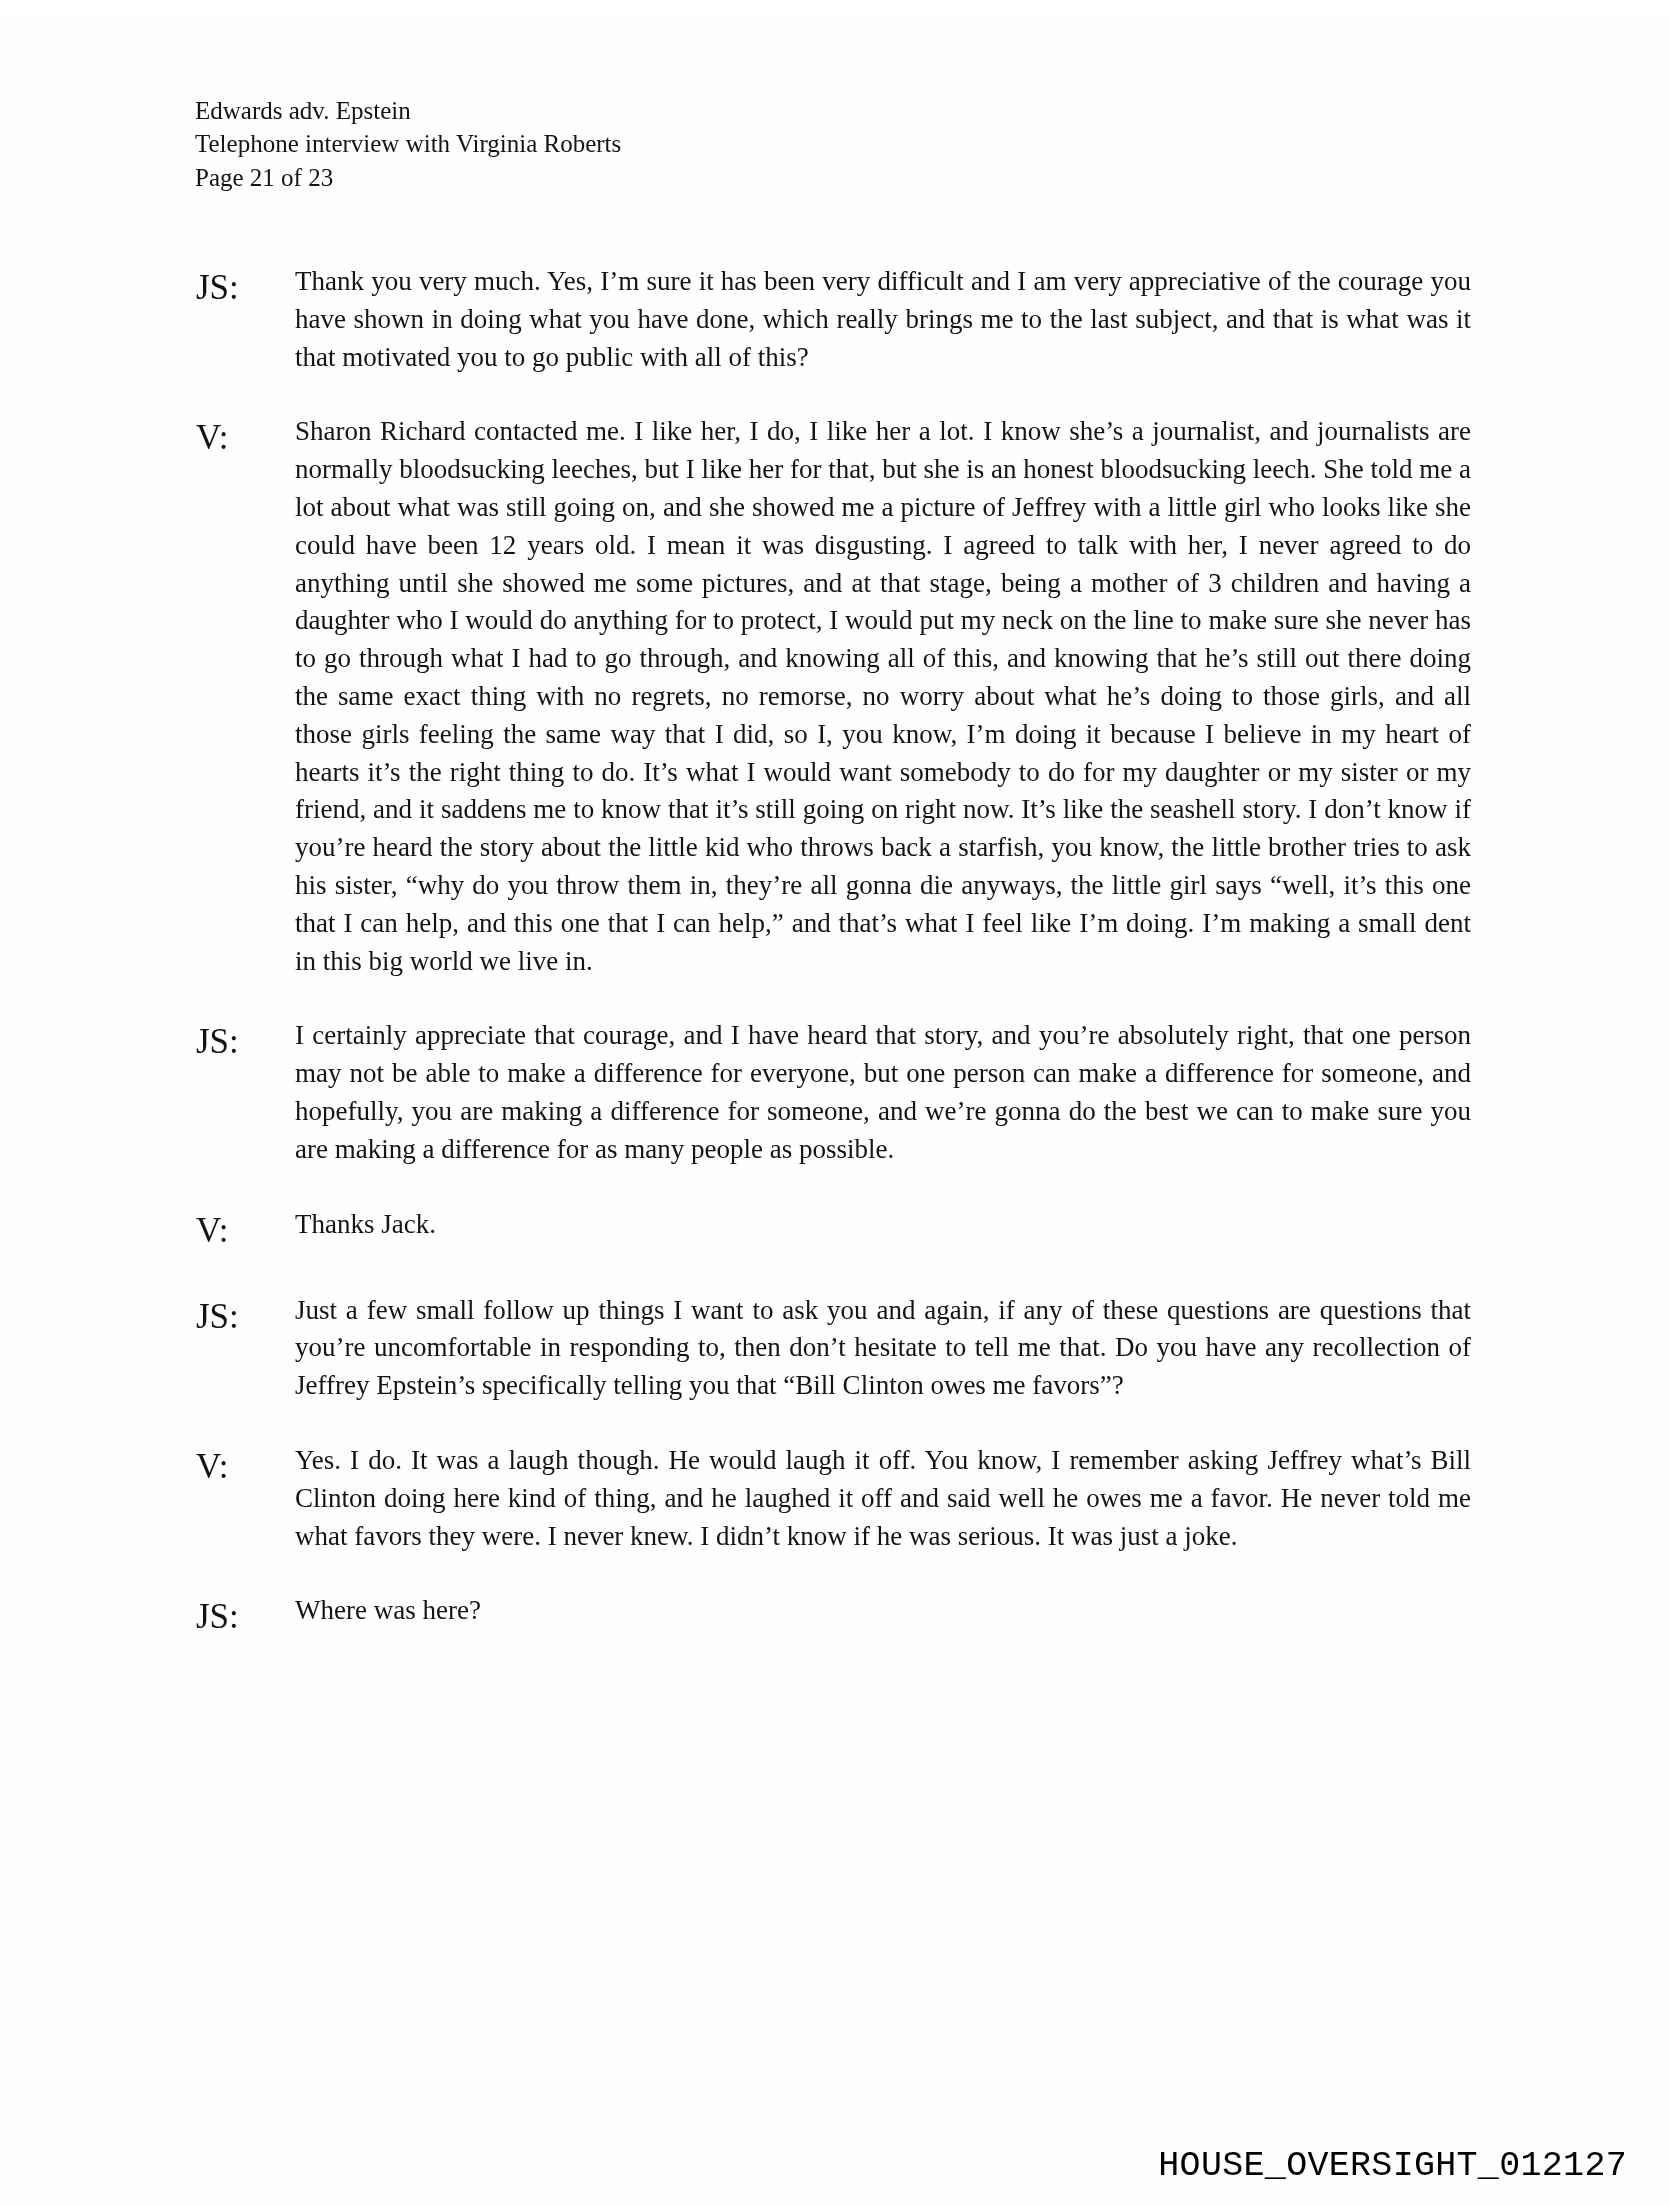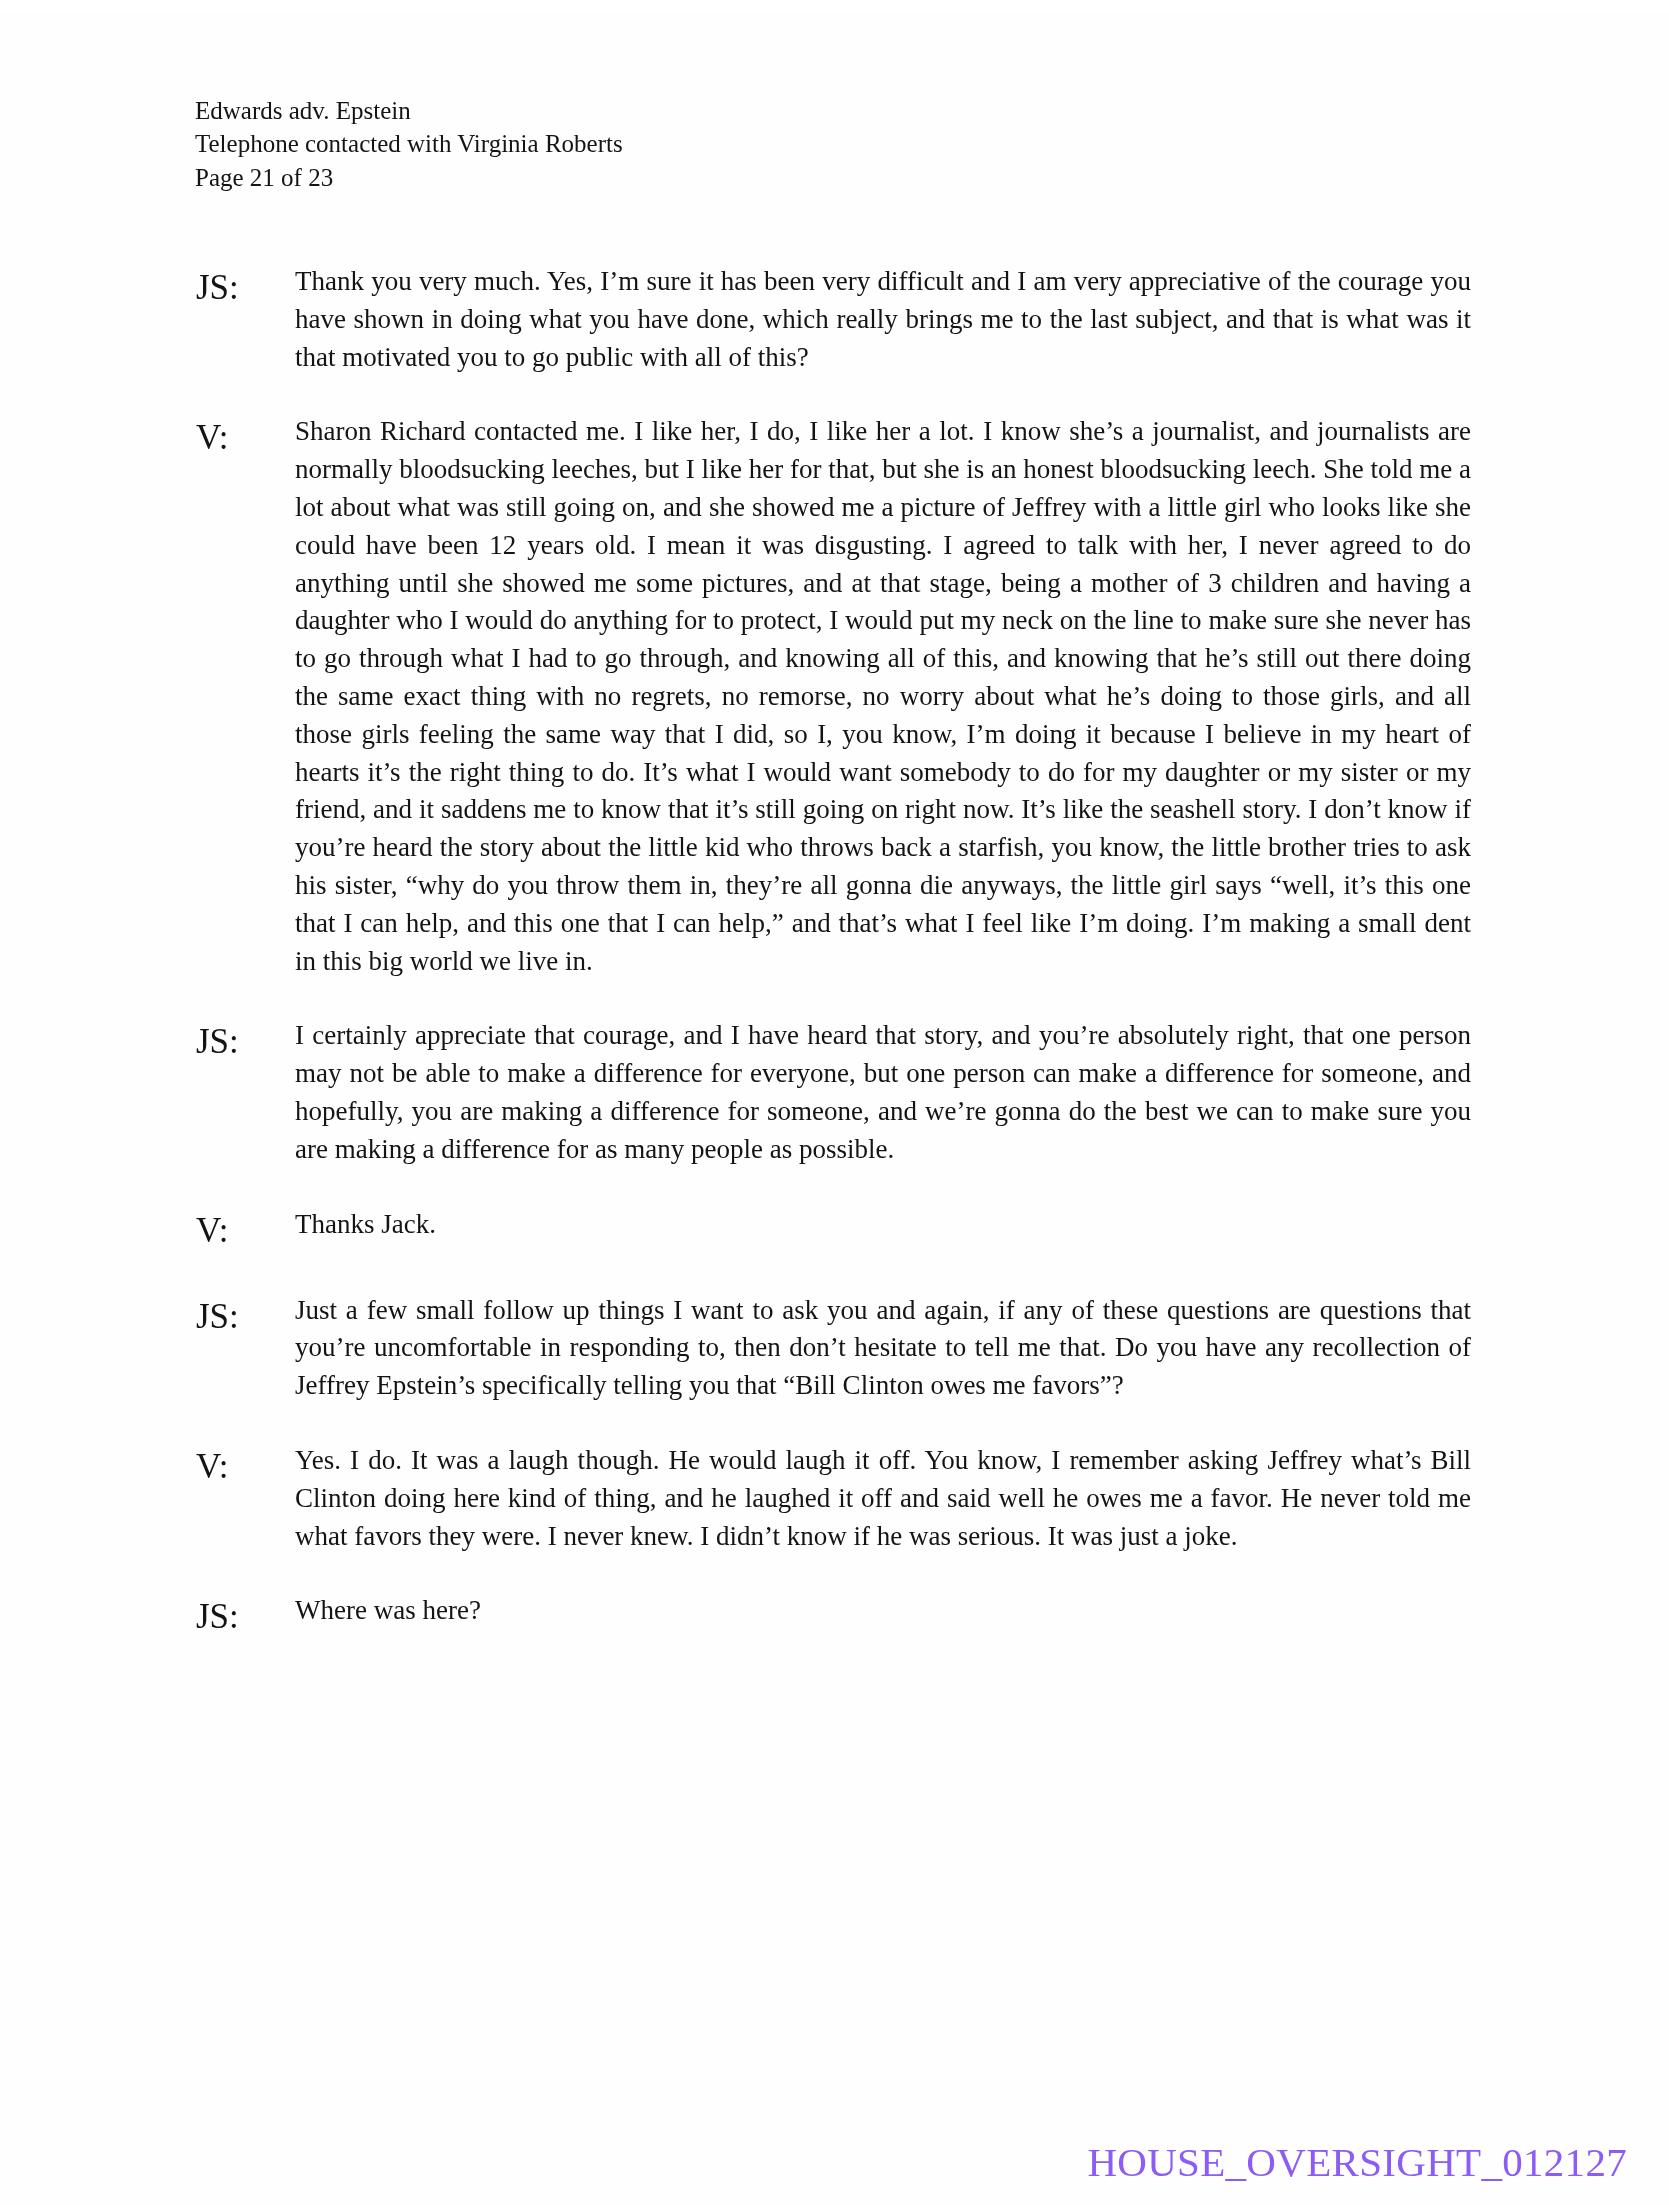--- a/index.html
+++ b/index.html
@@ -41,34 +41,34 @@
   .entry-text {
     flex: 1 1 auto;
     font-size: 27px;
     line-height: 1.4;
     text-align: justify;
   }
   .doc-footer {
     position: absolute;
     right: 42px;
     bottom: 31px;
-    font-family: Liberation Serif, serif;
-    font-size: 41px;
-    color: #8b5cf6;
+    font-family: Liberation Mono, monospace;
+    font-size: 35px;
+    color: #000000;
     letter-spacing: 0.3px;
   }
 </style>
 </head>
 <body>
 
 <div class="page">
 
   <div class="doc-header">
     <div>Edwards adv. Epstein</div>
-    <div>Telephone contacted with Virginia Roberts</div>
+    <div>Telephone interview with Virginia Roberts</div>
     <div>Page 21 of 23</div>
   </div>
 
   <div class="transcript">
 
 
     <div class="entry">
       <div class="speaker">JS:</div>
       <div class="entry-text">Thank you very much.  Yes, I’m sure it has been very difficult and I am very appreciative of the courage you have shown in doing what you have done, which really brings me to the last subject, and that is what was it that motivated you to go public with all of this?</div>
     </div>

